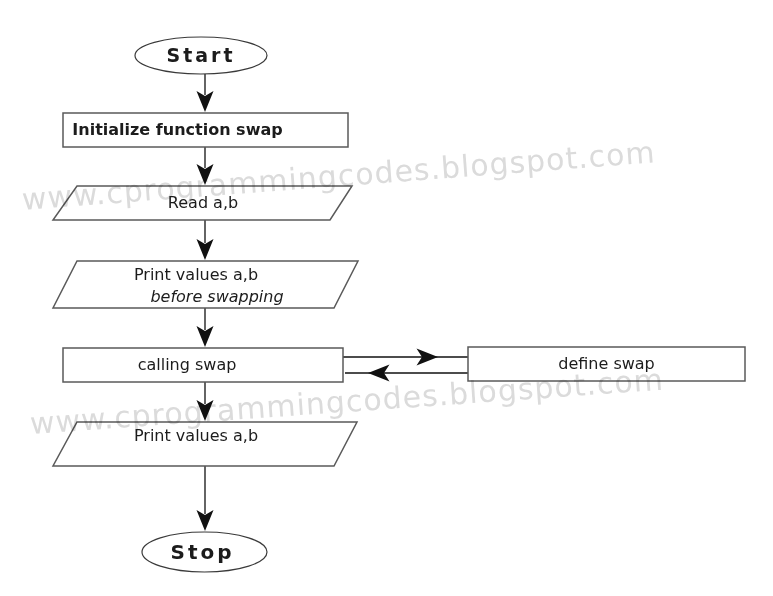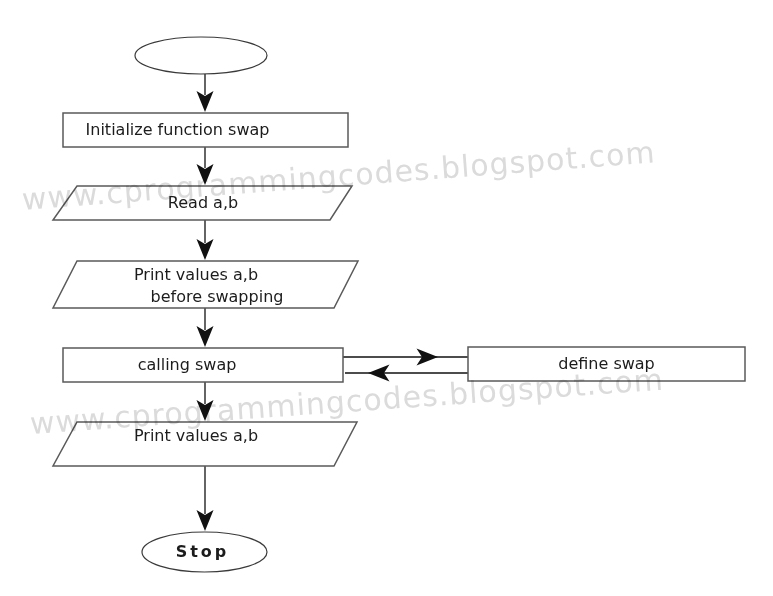--- a/index.html
+++ b/index.html
@@ -18,30 +18,30 @@
     position: absolute;
     text-align: center;
     font-size: 16px;
     color: #1c1c1c;
     white-space: nowrap;
     z-index: 3;
   }
   .label.terminator { font-weight: 700; letter-spacing: 3px; }
 
   .lbl-start  { left: 135px; top: 44px;  width: 132px; line-height: 22px; font-size: 19px; }
-  .lbl-init   { left: 63px;  top: 113px; width: 229px; line-height: 34px; }
+  .lbl-init   { left: 63px;  top: 113px; width: 229px; line-height: 34px; font-weight: bold; }
   .lbl-read   { left: 53px;  top: 186px; width: 300px; line-height: 34px; }
   .lbl-pb     { left: 60px;  top: 264px; width: 290px; line-height: 22px; }
   .lbl-call   { left: 63px;  top: 348px; width: 280px; line-height: 34px; transform: translateX(-16px); text-align: center; }
   .lbl-def    { left: 468px; top: 347px; width: 277px; line-height: 34px; }
   .lbl-pa     { left: 60px;  top: 425px; width: 290px; line-height: 22px; }
-  .lbl-stop   { left: 142px; top: 542px; width: 121px; line-height: 20px; font-size: 16px; font-weight: 600; letter-spacing: 3px; }
+  .lbl-stop   { left: 142px; top: 542px; width: 121px; line-height: 20px; font-size: 20px; font-weight: 600; letter-spacing: 3px; }
 
   .line-shift-left  { transform: translateX(-9px); }
-  .line-shift-right { transform: translateX(12px); }
+  .line-shift-right { transform: translateX(12px); font-style: italic; }
 
   .wm {
     position: absolute;
     font-size: 30px;
     letter-spacing: 1px;
     color: #dbdbdb;
     white-space: nowrap;
     mix-blend-mode: multiply;
     z-index: 2;
     transform-origin: 0 50%;
@@ -87,20 +87,21 @@
       <rect x="63" y="348" width="280" height="34" stroke="#5a5a5a" stroke-width="1.5"></rect>
       <rect x="468" y="347" width="277" height="34" stroke="#5a5a5a" stroke-width="1.5"></rect>
       <polygon points="77,422 357,422 334,466 53,466" stroke="#5a5a5a" stroke-width="1.5"></polygon>
       <ellipse cx="204.5" cy="552" rx="62.5" ry="20" stroke="#3a3a3a" stroke-width="1.2"></ellipse>
     </g>
   </svg>
 
   <div class="wm wm1">www.cprogrammingcodes.blogspot.com</div>
   <div class="wm wm2">www.cprogrammingcodes.blogspot.com</div>
 
+  <div class="label terminator lbl-start">Start</div>
 
   <div class="label lbl-init">Initialize function swap</div>
 
   <div class="label lbl-read">Read a,b</div>
 
   <div class="label lbl-pb">
     <div class="line-shift-left">Print values a,b</div>
     <div class="line-shift-right">before swapping</div>
   </div>
 

